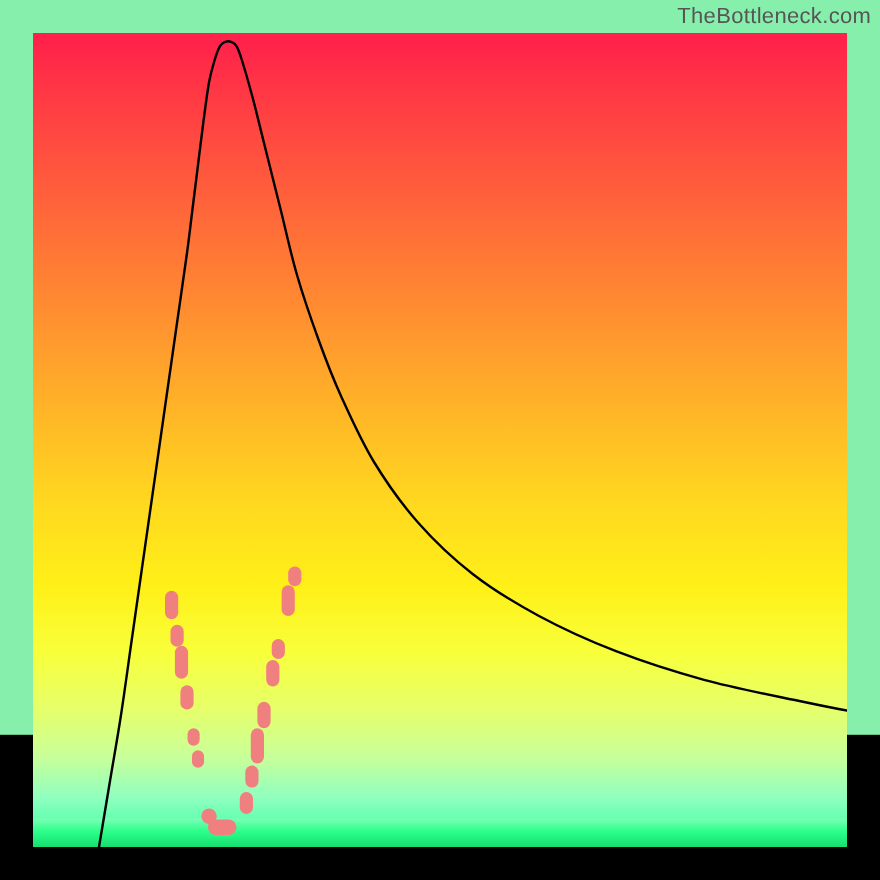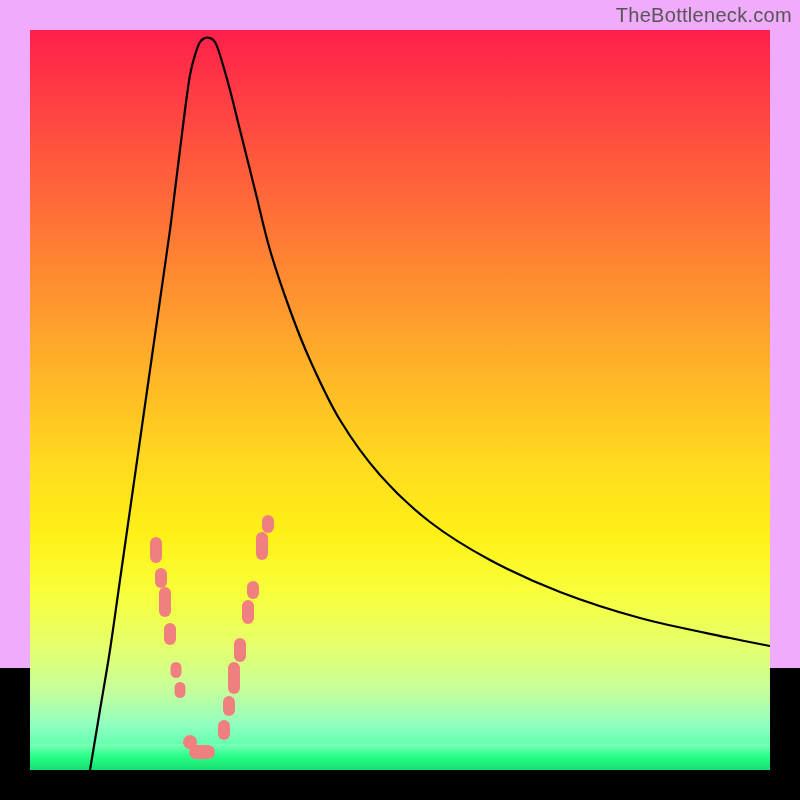--- a/index.html
+++ b/index.html
@@ -8,21 +8,21 @@
     width: 800px;
     height: 800px;
     overflow: hidden;
     background: #000;
     font-family: Arial, Helvetica, sans-serif;
   }
   #frame {
     position: relative;
     width: 800px;
     height: 668px;
-    background: #f0abfc;
+    background: #86efac;
   }
   #plot {
     position: absolute;
     left: 30px;
     top: 30px;
     width: 740px;
     height: 740px;
     background: linear-gradient(to bottom,
       #ff1f4b 0%,
       #ff3a44 8%,

